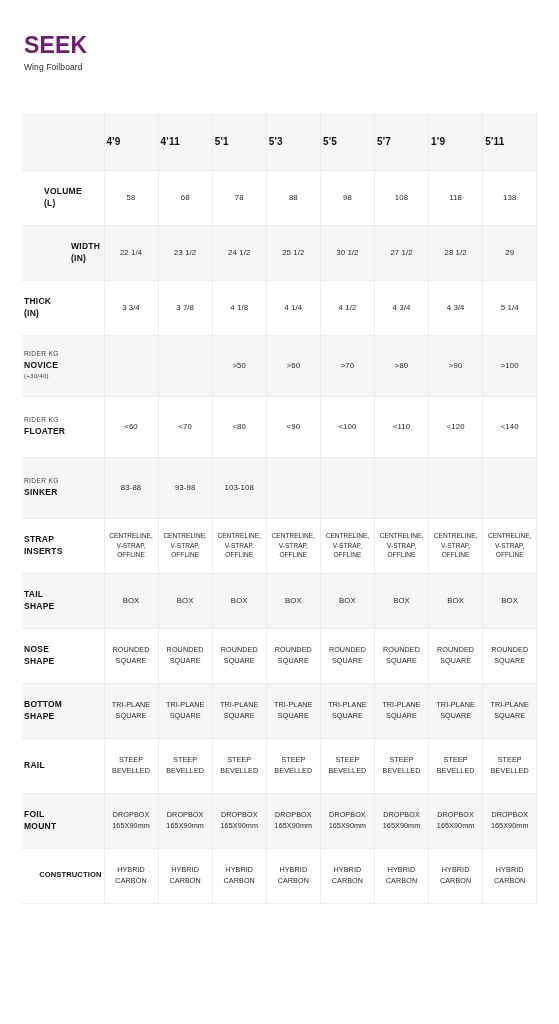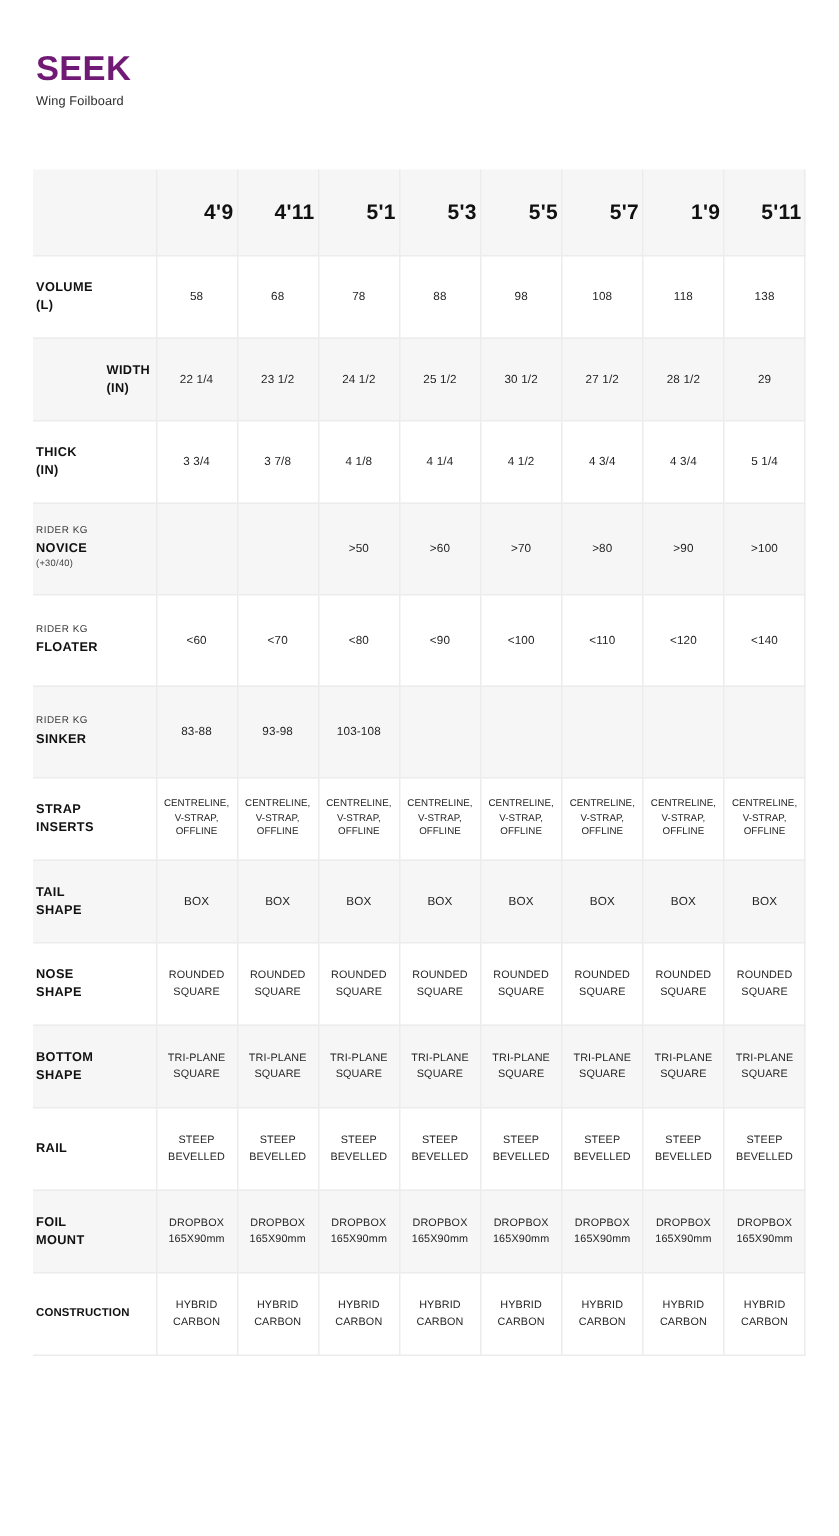--- a/index.html
+++ b/index.html
@@ -84,20 +84,21 @@
     font-weight: 700;
     letter-spacing: 0.25px;
     color: #111111;
     line-height: 1.32;
     text-transform: uppercase;
     border-right: 1px solid #ececec;
   }
   td.row-label.compact {
     font-size: 7.6px;
     letter-spacing: 0.1px;
+    text-align: right;
   }
   .label-kicker {
     display: block;
     font-size: 6.6px;
     font-weight: 400;
     letter-spacing: 0.35px;
     color: #3c3c3c;
     line-height: 1.35;
     margin-bottom: 1px;
   }
@@ -109,22 +110,22 @@
     font-size: 6.2px;
     font-weight: 400;
     letter-spacing: 0.2px;
     color: #3c3c3c;
     line-height: 1.4;
     margin-top: 1px;
   }
 
   
   th.size-head {
-    text-align: right;
-    font-size: 14px;
+    text-align: left;
+    font-size: 10px;
     font-weight: 700;
     letter-spacing: 0.2px;
     color: #111111;
   }
 
   
   td.value-cell {
     text-align: center;
     font-size: 7.8px;
     font-weight: 400;
@@ -182,21 +183,21 @@
             <th class="size-head">5'5</th>
             <th class="size-head">5'7</th>
             <th class="size-head">1'9</th>
             <th class="size-head">5'11</th>
           </tr>
       </thead>
       <tbody id="table-body">
 
       <tr class="plain r-std">
             <td class="row-label">
-              <span class="label-main" style="white-space: pre-line;">VOLUME
+              <span class="label-main" style="white-space: pre-line; margin-left: 20px;">VOLUME
 (L)</span>
             </td>
             <td class="value-cell">58</td>
             <td class="value-cell">68</td>
             <td class="value-cell">78</td>
             <td class="value-cell">88</td>
             <td class="value-cell">98</td>
             <td class="value-cell">108</td>
             <td class="value-cell">118</td>
             <td class="value-cell">138</td>

